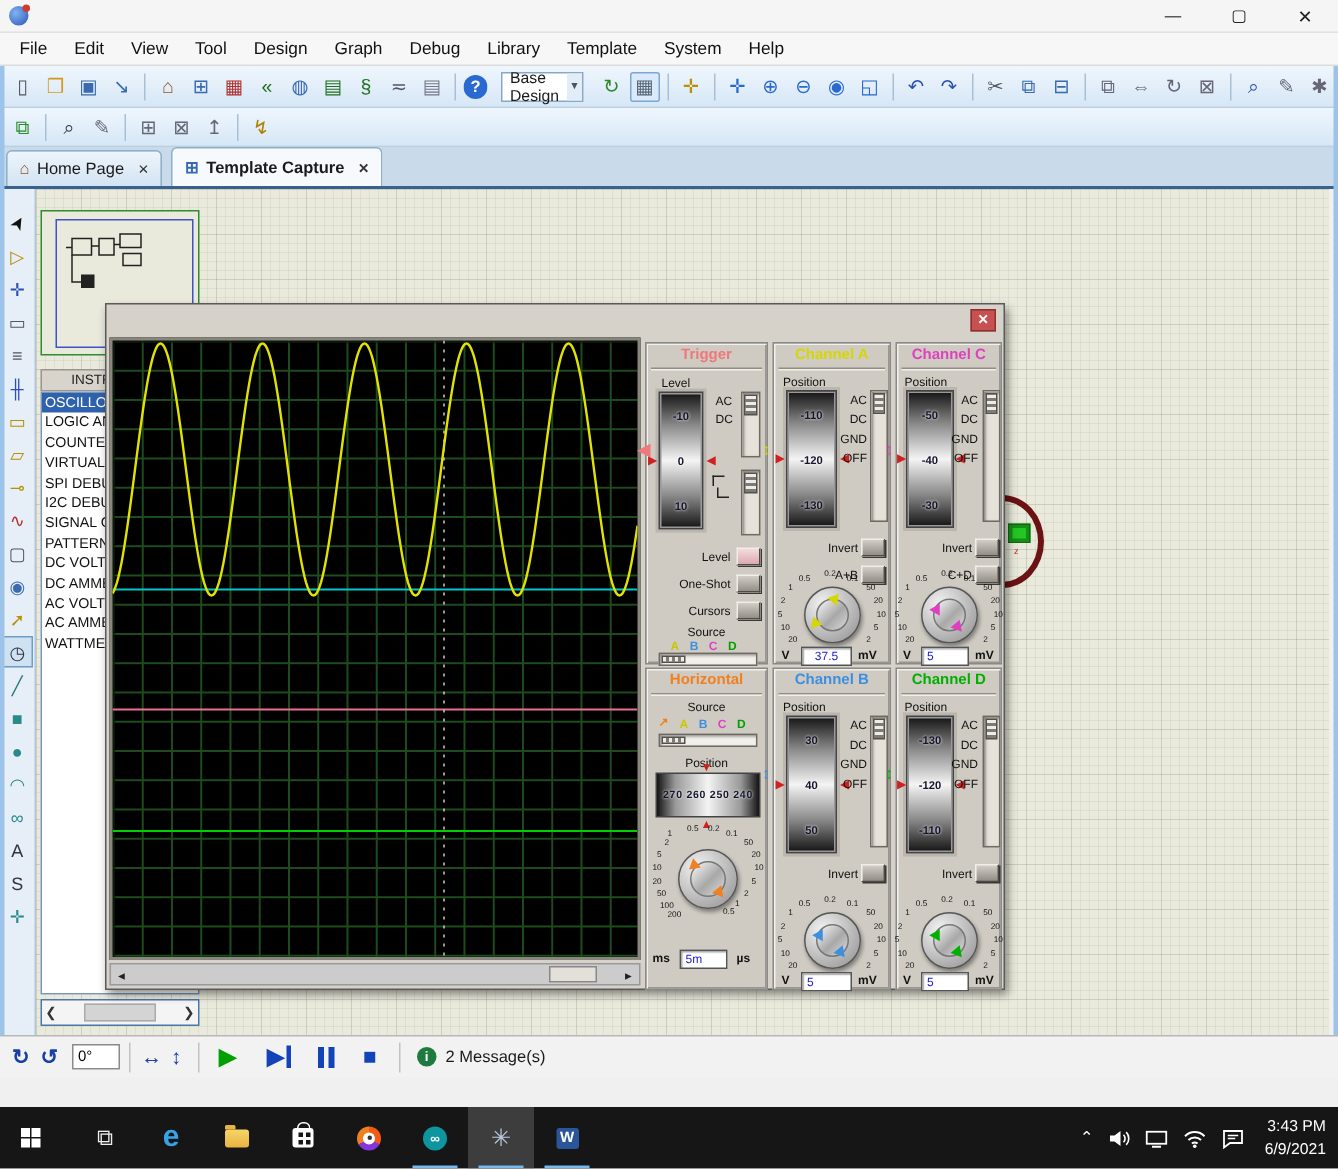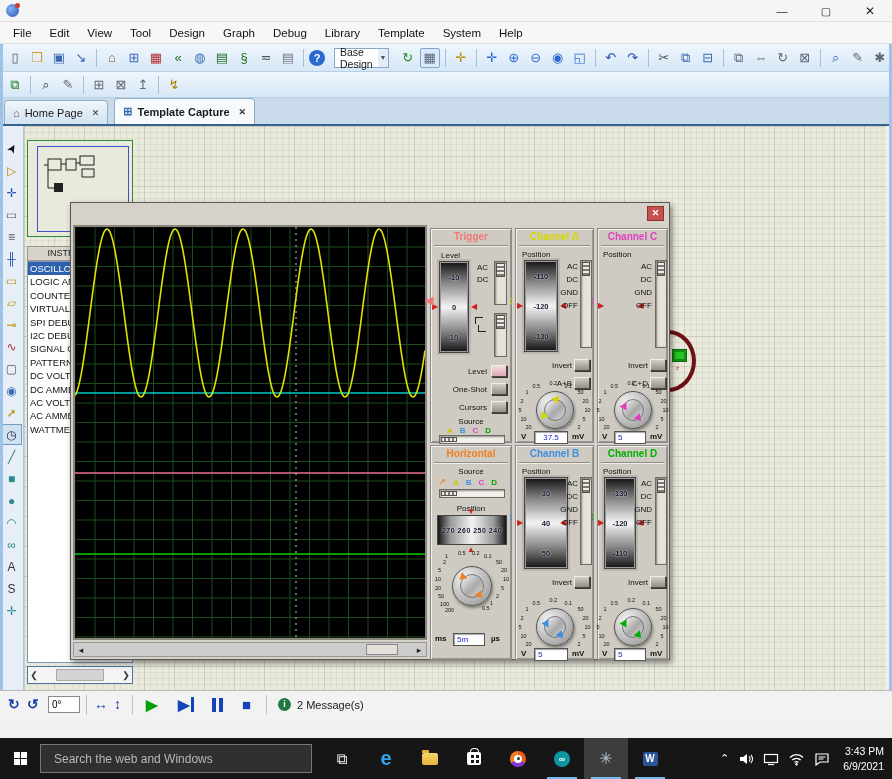--- a/index.html
+++ b/index.html
@@ -400,20 +400,25 @@
       </div>
       <span class="unit" style="left:5px;top:203px">V</span>
       <div class="vbox" style="left:18px;top:202px;width:34px;height:13px">37.5</div>
       <span class="unit" style="left:56px;top:203px">mV</span>
     </div>
 
     <div class="panel" style="left:526px;top:25px;width:71px;height:215px">
       <div class="ptitle" style="color: rgb(224, 64, 192);">Channel C</div>
       <div class="tsep"></div>
       <span class="plabel" style="left:5px;top:21px">Position</span>
+      <div class="wheel-v" style="left:6px;top:31px;width:32px;height:92px">
+        <span>-50</span>
+        <span>-40</span>
+        <span>-30</span>
+      </div>
       <span class="warr" style="left:0;top:73px">▶</span>
       <span class="warr" style="left:39px;top:73px">◀</span>
       <span class="plabel rlabel" style="left:4px;top:33px;width:50px">AC</span>
       <span class="plabel rlabel" style="left:4px;top:46px;width:50px">DC</span>
       <span class="plabel rlabel" style="left:4px;top:59px;width:50px">GND</span>
       <span class="plabel rlabel" style="left:4px;top:72px;width:50px">OFF</span>
       <div class="sw-track" style="left:57px;top:31px;width:12px;height:88px">
           <div class="sw-thumb"></div>
         </div>
       <span class="plabel rlabel" style="left:2px;top:132px;width:48px">Invert</span>
@@ -492,21 +497,21 @@
       </div>
       <span class="unit" style="left:4px;top:188px">ms</span>
       <div class="vbox" style="left:22px;top:187px;width:32px;height:13px;text-align:left;padding-left:3px">5m</div>
       <span class="unit" style="left:60px;top:188px">µs</span>
     </div>
 
     <div class="panel" style="left:444px;top:242px;width:79px;height:215px">
       <div class="ptitle" style="color: rgb(61, 143, 224);">Channel B</div>
       <div class="tsep"></div>
       <span class="plabel" style="left:6px;top:21px">Position</span>
-      <div class="wheel-v" style="left:8px;top:31px;width:44px;height:92px">
+      <div class="wheel-v" style="left:8px;top:31px;width:34px;height:92px">
         <span>30</span>
         <span>40</span>
         <span>50</span>
       </div>
       <span class="warr" style="left:1px;top:73px">▶</span>
       <span class="warr" style="left:44px;top:73px">◀</span>
       <span class="plabel rlabel" style="left:6px;top:33px;width:56px">AC</span>
       <span class="plabel rlabel" style="left:6px;top:46px;width:56px">DC</span>
       <span class="plabel rlabel" style="left:6px;top:59px;width:56px">GND</span>
       <span class="plabel rlabel" style="left:6px;top:72px;width:56px">OFF</span>
@@ -605,21 +610,20 @@
 
   <div class="taskbar">
     <div class="startbtn">
         <span class="winlogo">
           <i></i>
           <i></i>
           <i></i>
           <i></i>
         </span>
       </div>
-    <input class="tsearch" placeholder="Search the web and Windows" style="">
     <div class="tcell" style="margin-left:8px">
         <span style="color:#eee;font-size:15px">⧉</span>
       </div>
     <div class="tcell">
         <span style="color:#35a3e8;font-weight:bold;font-size:20px">e</span>
       </div>
     <div class="tcell">
         <span class="folderic"></span>
       </div>
     <div class="tcell">

